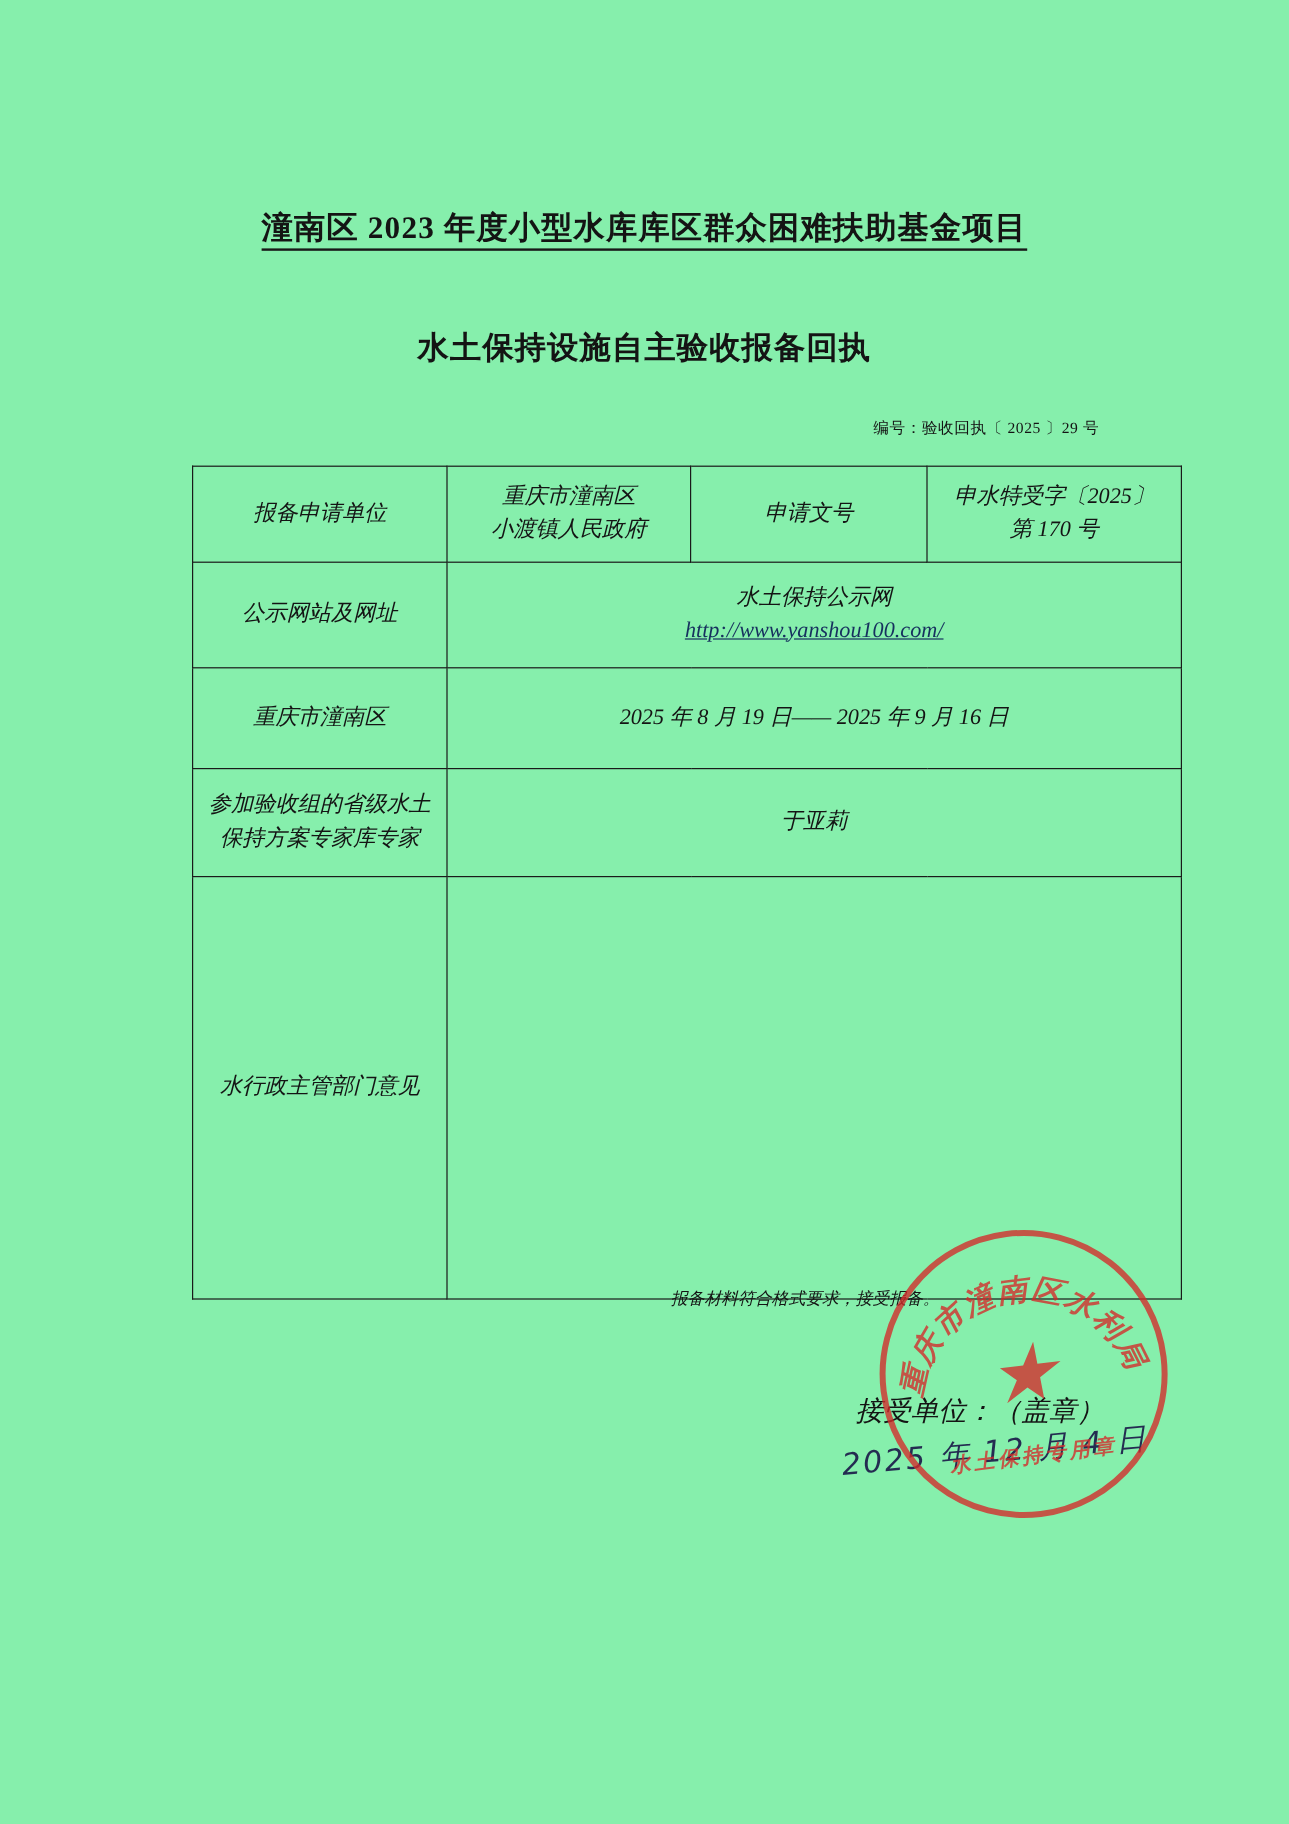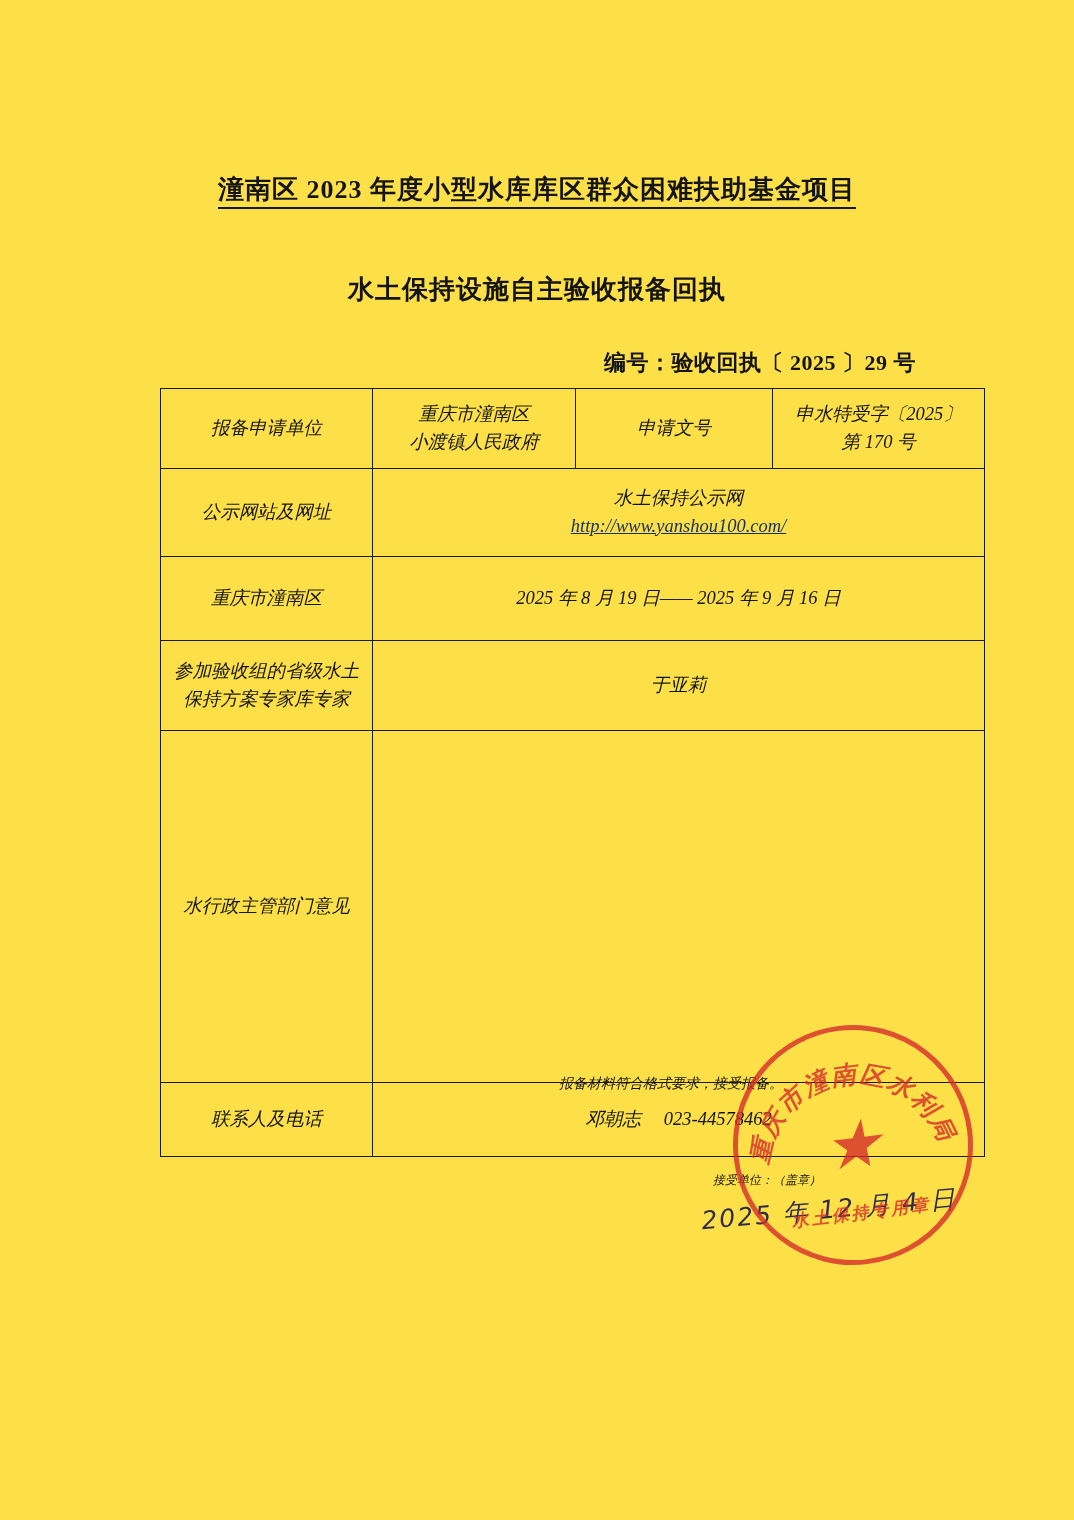--- a/index.html
+++ b/index.html
@@ -11,21 +11,21 @@
     width: 1074px;
     height: 1520px;
     position: relative;
     font-family: "Liberation Serif", "DejaVu Serif", serif;
     color: #141414;
     overflow: hidden;
   }
   .page {
     position: absolute;
     inset: 0;
-    background: #fde047;
+    background: #86efac;
   }
 
   
   .title-main {
     position: absolute;
     top: 172px;
     left: 0;
     width: 100%;
     text-align: center;
     font-size: 26px;
@@ -43,23 +43,22 @@
     width: 100%;
     text-align: center;
     font-size: 26px;
     font-weight: bold;
     letter-spacing: 1px;
   }
   .doc-number {
     position: absolute;
     top: 348px;
     right: 158px;
-    font-size: 22px;
+    font-size: 13px;
     letter-spacing: 0.5px;
-    font-weight: bold;
   }
 
   
   .tbl-wrap {
     position: absolute;
     top: 388px;
     left: 160px;
     width: 756px;
     font-style: italic;
   }
@@ -108,23 +107,23 @@
     text-align: left;
   }
   .op-text {
     position: absolute;
     top: 166px;
     left: 178px;
     font-size: 14px;
   }
   .op-accept {
     position: absolute;
-    top: 264px;
+    top: 252px;
     left: 332px;
-    font-size: 12px;
+    font-size: 23px;
   }
 
   
   .hand-date {
     position: absolute;
     top: 284px;
     left: 320px;
     font-size: 25px;
     color: #1c1c4a;
     font-family: "DejaVu Sans", sans-serif;
@@ -251,25 +250,17 @@
                     <textPath href="#arcpath" startOffset="50%">重庆市潼南区水利局</textPath>
                   </text>
                 </svg>
                 <div class="star"></div>
                 <div class="seal-bottom">水土保持专用章</div>
               </div>
             </div>
           </td>
         </tr>
 
-        <tr class="r6">
-          <td class="label">联系人及电话</td>
-          <td colspan="3">
-            <span>邓朝志</span>
-            &nbsp;&nbsp;&nbsp;
-            <span>023-44578462</span>
-          </td>
-        </tr>
       </tbody>
     </table>
   </div>
 
 </div>
 
 </body></html>

